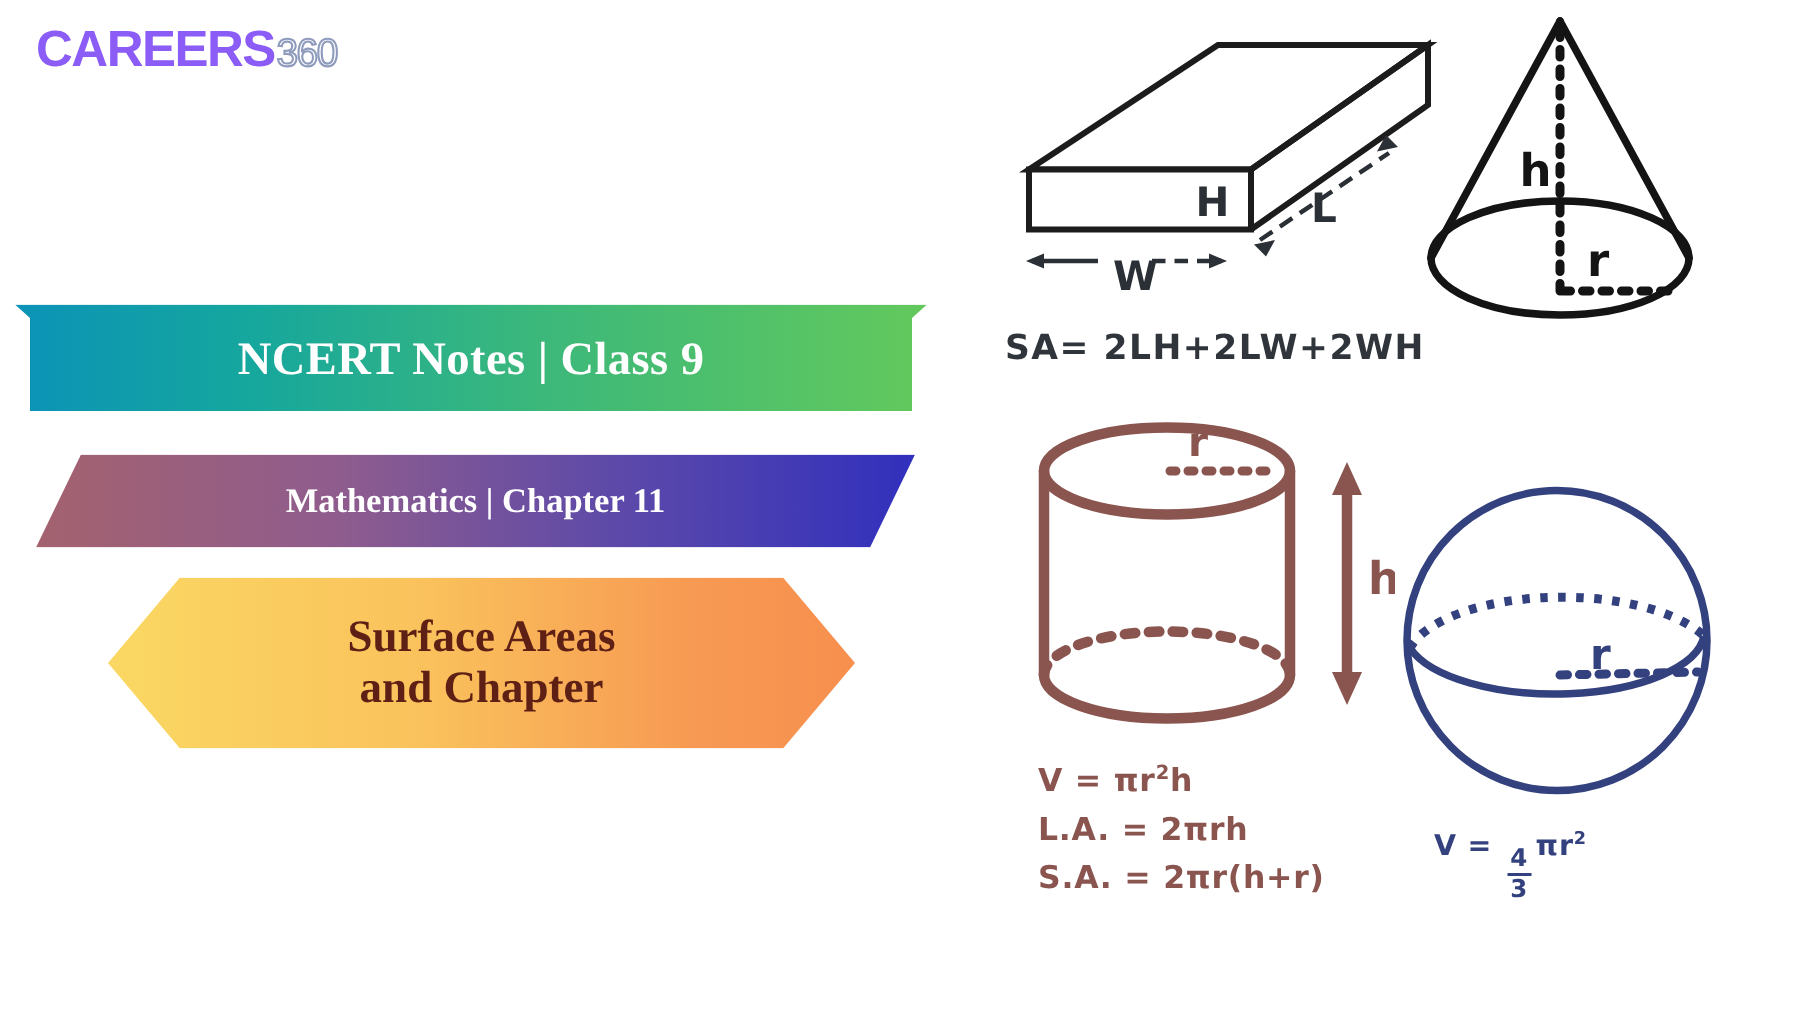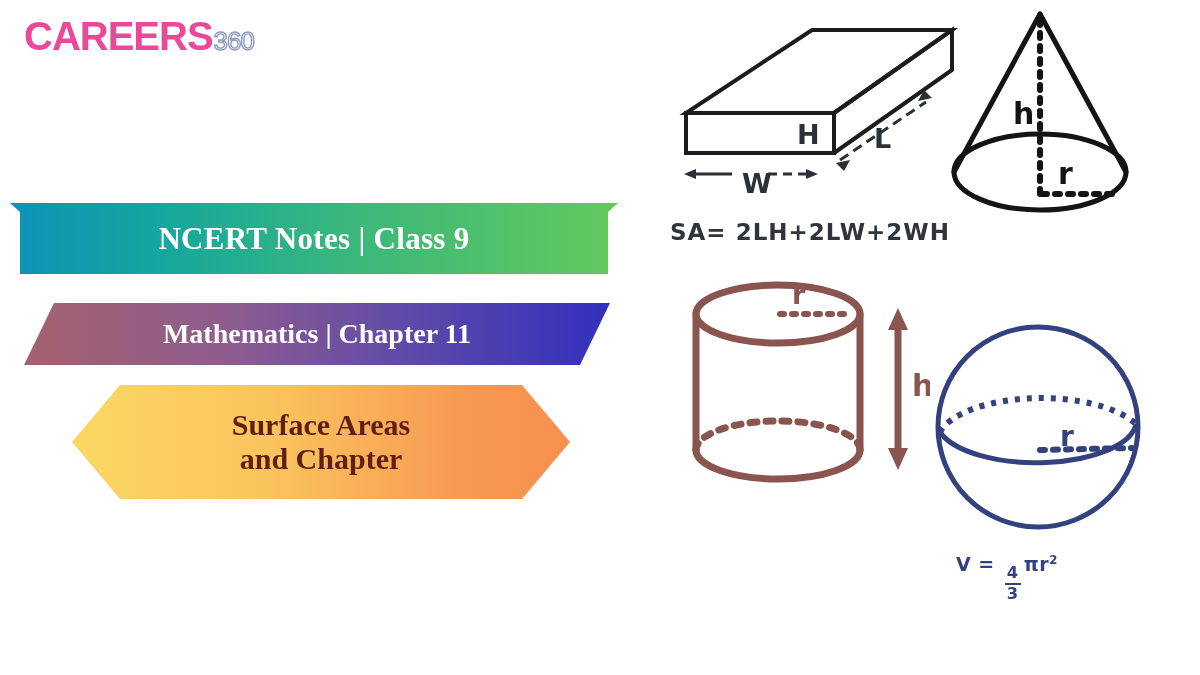--- a/index.html
+++ b/index.html
@@ -13,22 +13,22 @@
 
   
   .logo{
     position:absolute;left:24px;top:14px;
     display:flex;align-items:baseline;
     letter-spacing:-0.5px;
   }
   .logo-careers{
     font-family:"Liberation Sans", sans-serif;
     font-weight:bold;
-    font-size:40px;
-    color:#ec4899;
+    font-size:34px;
+    color:#8b5cf6;
     letter-spacing:-1px;
   }
   .logo-360{
     font-family:"Liberation Sans", sans-serif;
     font-weight:normal;
     font-size:26px;
     color:#ffffff;
     -webkit-text-stroke:1.4px #8e9bbd;
     letter-spacing:-1px;
     margin-left:1px;
@@ -50,21 +50,21 @@
     background:linear-gradient(90deg,#0b93b8 0%,#16a79d 26%,#3cb87a 58%,#63c95c 100%);
     font-size:31px;
     letter-spacing:0.3px;
     -webkit-clip-path:polygon(0 0,10px 9px,10px 79px,0 88px,608px 88px,598px 79px,598px 9px,608px 0);
     clip-path:polygon(0 0,10px 9px,10px 79px,0 88px,608px 88px,598px 79px,598px 9px,608px 0);
     box-shadow:none;
   }
   .banner-2{
     left:24px;top:303px;width:586px;height:62px;
     background:linear-gradient(90deg,#a4626e 0%,#8e5c8e 35%,#5e4aa8 65%,#3130bd 100%);
-    font-size:28px;
+    font-size:23px;
     -webkit-clip-path:polygon(30px 0,586px 0,556px 62px,0 62px);
     clip-path:polygon(30px 0,586px 0,556px 62px,0 62px);
   }
   .banner-3{
     left:72px;top:385px;width:498px;height:114px;
     background:linear-gradient(90deg,#fad863 0%,#fac25c 42%,#f79a53 78%,#f78f4e 100%);
     font-size:30px;
     color:#5e1f14;
     -webkit-clip-path:polygon(48px 0,450px 0,498px 57px,450px 114px,48px 114px,0 57px);
     clip-path:polygon(48px 0,450px 0,498px 57px,450px 114px,48px 114px,0 57px);
@@ -168,20 +168,25 @@
       <line x1="100" y1="36" x2="172" y2="36" stroke-dasharray="4,8" stroke-width="6"></line>
 
       <line x1="218" y1="44" x2="218" y2="178"></line>
     </g>
     <polygon points="218,30 208,52 228,52" fill="#8a544f"></polygon>
     <polygon points="218,192 208,170 228,170" fill="#8a544f"></polygon>
     <text x="112" y="26" font-family="DejaVu Sans, sans-serif" font-size="27" font-weight="bold" fill="#8a544f">r</text>
     <text x="232" y="118" font-family="DejaVu Sans, sans-serif" font-size="30" font-weight="bold" fill="#8a544f">h</text>
   </svg>
 
+  <div class="formula f-cyl">
+    <span class="fline"><span>V = πr</span><sup>2</sup><span>h</span></span>
+    <span class="fline">L.A. = 2πrh</span>
+    <span class="fline">S.A. = 2πr(h+r)</span>
+  </div>
 
   <svg class="fig-svg" style="left:278px;top:322px;" width="230" height="215" viewBox="0 0 230 215">
     <g fill="none" stroke="#33417e" stroke-width="5">
       <circle cx="110" cy="105" r="100"></circle>
       <path d="M12 110 A100 42 0 0 0 208 102" stroke-width="5"></path>
       <path d="M12 110 A104 44 0 0 1 208 102" stroke-width="6" stroke-dasharray="5,7"></path>
       <line x1="112" y1="128" x2="204" y2="126" stroke-width="6" stroke-dasharray="5,8" stroke-linecap="round"></line>
     </g>
     <text x="132" y="124" font-family="DejaVu Sans, sans-serif" font-size="28" font-weight="bold" fill="#33417e">r</text>
   </svg>

